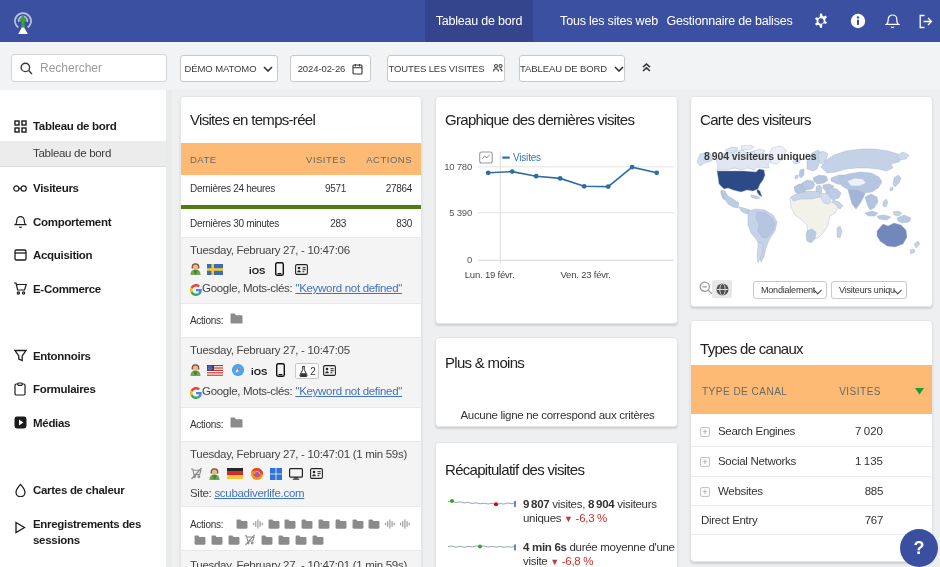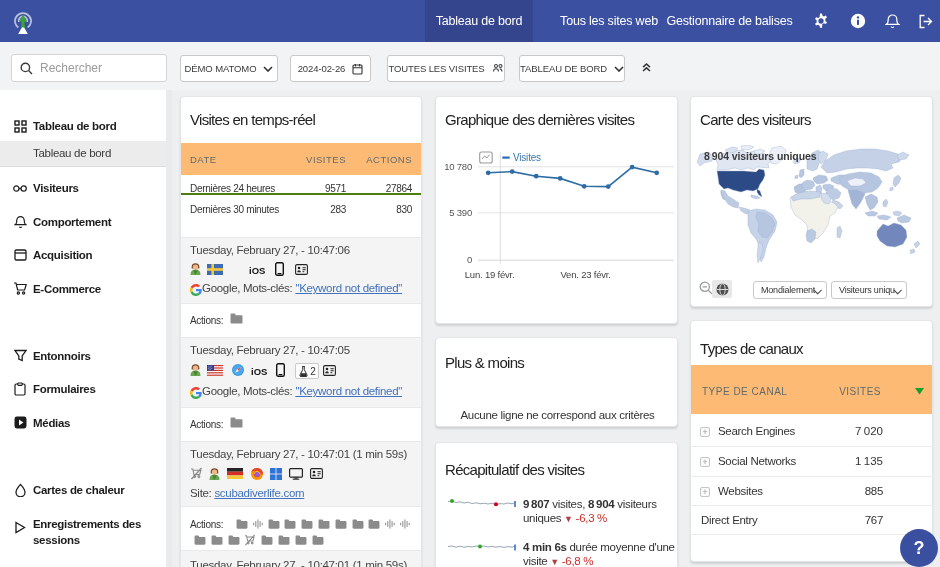--- a/index.html
+++ b/index.html
@@ -413,21 +413,21 @@
     <div class="thead" style="top:46px; height:32px;">
       <span style="left:9px; top:11px;">DATE</span>
       <span style="right:75px; top:11px;">VISITES</span>
       <span style="right:9px; top:11px;">ACTIONS</span>
     </div>
     <div class="vrow" style="top:78px; height:30px;">
       <span style="left:9px; top:8px;">Dernières 24 heures</span>
       <span style="right:75px; top:8px;">9571</span>
       <span style="right:9px; top:8px;">27864</span>
     </div>
-    <div class="vrow" style="top:96px; height:32px; border-top:2px solid #4d7c0f;">
+    <div class="vrow" style="top:108px; height:32px; border-top:4px solid #4d7c0f;">
       <span style="left:9px; top:9px;">Dernières 30 minutes</span>
       <span style="right:75px; top:9px;">283</span>
       <span style="right:9px; top:9px;">830</span>
     </div>
 
     <div class="vblock" style="top:140px; height:67px;">
       <div class="vline" style="top:6px;">Tuesday, February 27, - 10:47:06</div>
       <div class="icorow" style="top:25px; height:14px;">
           <span style="margin-right:6px;"><svg width="11" height="12" viewBox="0 0 11 12">
               <path d="M1.6 4.2a3.9 3.9 0 0 1 7.8 0c0 .8-.2 1.2-.2 1.2H1.8s-.2-.4-.2-1.2z" fill="#7b4a2d"></path>

